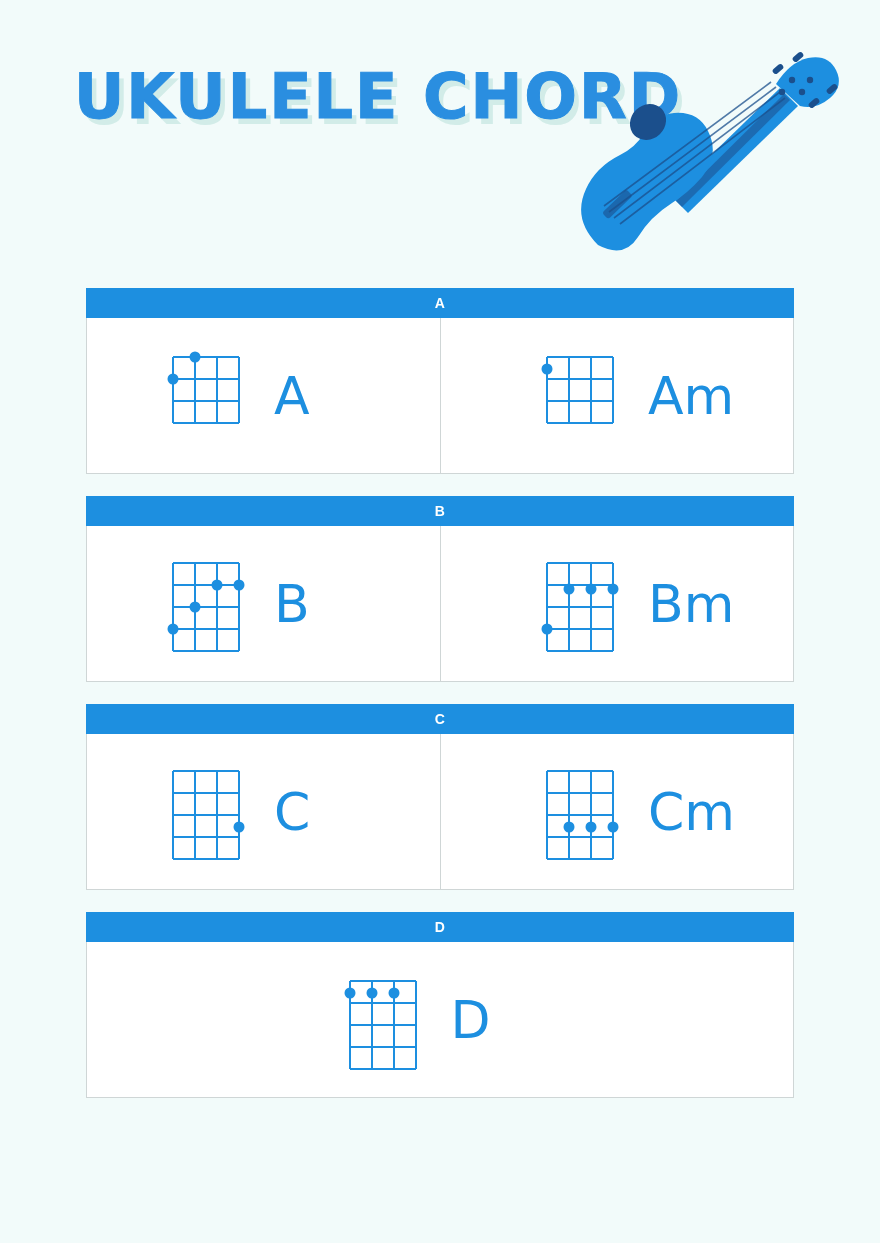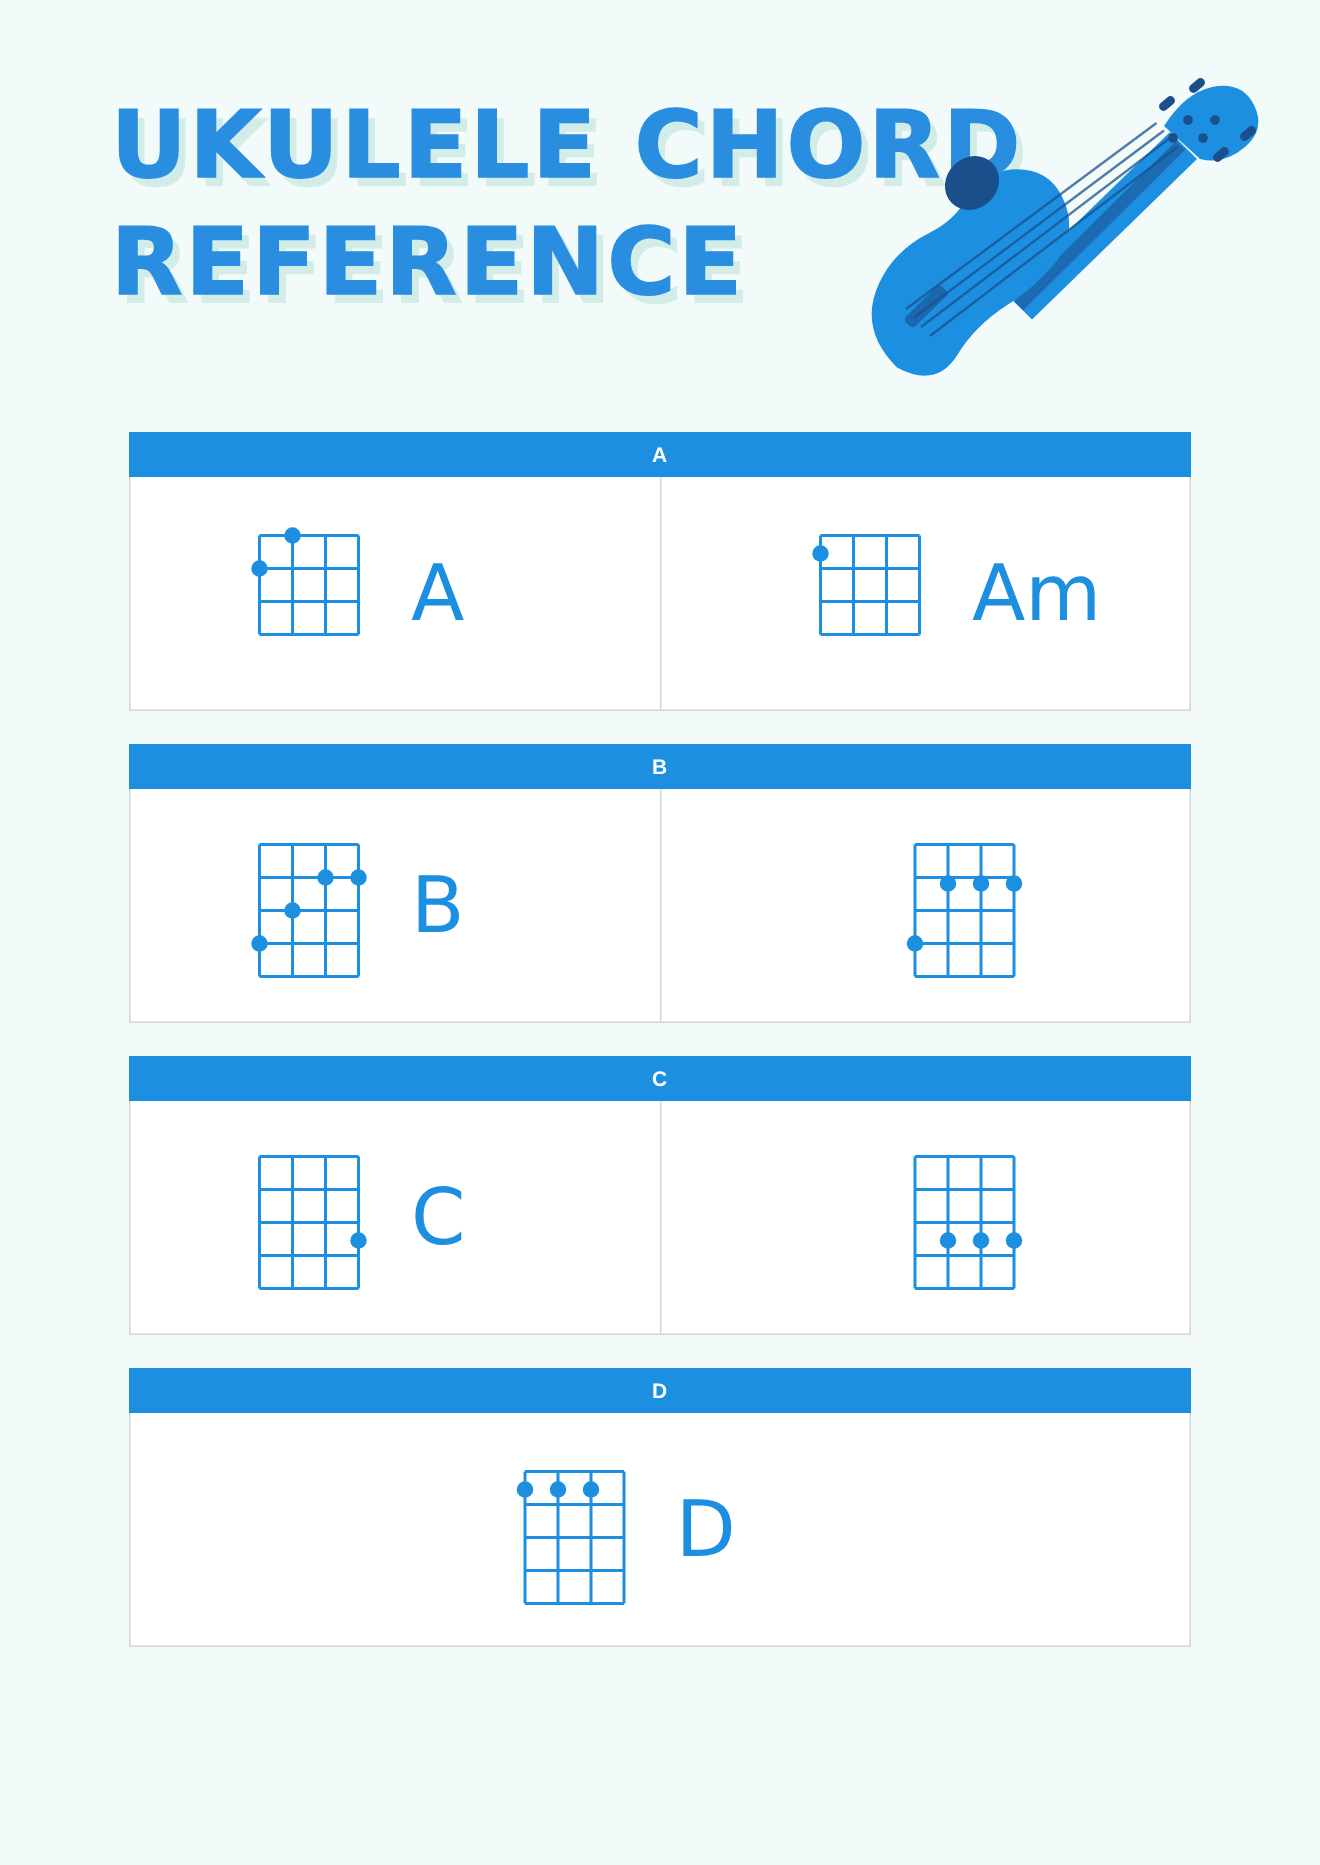--- a/index.html
+++ b/index.html
@@ -106,21 +106,20 @@
     min-width: 100px;
   }
 </style>
 </head>
 <body>
 
 <div class="header">
 
   <div class="title-block">
     <div class="title-line">Ukulele Chord</div>
-    <div class="title-line">Reference</div>
   </div>
 
   <svg class="uke" viewBox="0 0 380 245">
 
     <path d="M190 155 L300 48 L318 66 L208 173 Z" fill="#1d8fe0"></path>
     <path d="M196 161 L304 54 L310 60 L202 167 Z" fill="#1b4f8c" opacity="0.55"></path>
 
     <path d="M296 44 q14 -22 32 -26 q20 -4 28 12 q8 16 -6 28 q-14 12 -30 8 z" fill="#1d8fe0"></path>
 
     <g fill="#1b4f8c">
@@ -233,20 +232,21 @@
             <line x1="20" y1="14" x2="20" y2="102"></line>
             <line x1="42" y1="14" x2="42" y2="102"></line>
             <line x1="64" y1="14" x2="64" y2="102"></line>
             <line x1="86" y1="14" x2="86" y2="102"></line>
           </g>
           <circle cx="42" cy="40" r="5.5" fill="#1d8fe0"></circle>
           <circle cx="64" cy="40" r="5.5" fill="#1d8fe0"></circle>
           <circle cx="86" cy="40" r="5.5" fill="#1d8fe0"></circle>
           <circle cx="20" cy="80" r="5.5" fill="#1d8fe0"></circle>
         </svg>
+        <div class="chord-name">Bm</div>
       </div>
     </div>
   </div>
 
   <div class="section">
     <div class="section-head">C</div>
     <div class="section-body">
       <div class="cell">
         <svg class="diagram" viewBox="0 0 95 110">
           <g stroke="#1d8fe0" stroke-width="2" fill="none">
@@ -274,20 +274,21 @@
             <line x1="20" y1="102" x2="86" y2="102"></line>
             <line x1="20" y1="14" x2="20" y2="102"></line>
             <line x1="42" y1="14" x2="42" y2="102"></line>
             <line x1="64" y1="14" x2="64" y2="102"></line>
             <line x1="86" y1="14" x2="86" y2="102"></line>
           </g>
           <circle cx="42" cy="70" r="5.5" fill="#1d8fe0"></circle>
           <circle cx="64" cy="70" r="5.5" fill="#1d8fe0"></circle>
           <circle cx="86" cy="70" r="5.5" fill="#1d8fe0"></circle>
         </svg>
+        <div class="chord-name">Cm</div>
       </div>
     </div>
   </div>
 
   <div class="section">
     <div class="section-head">D</div>
     <div class="section-body">
       <div class="cell">
         <svg class="diagram" viewBox="0 0 95 110">
           <g stroke="#1d8fe0" stroke-width="2" fill="none">

